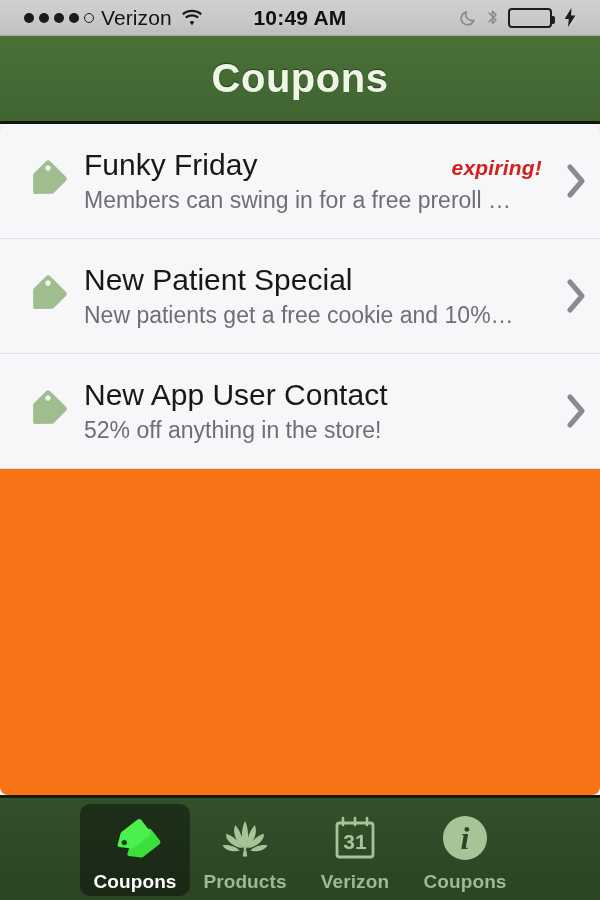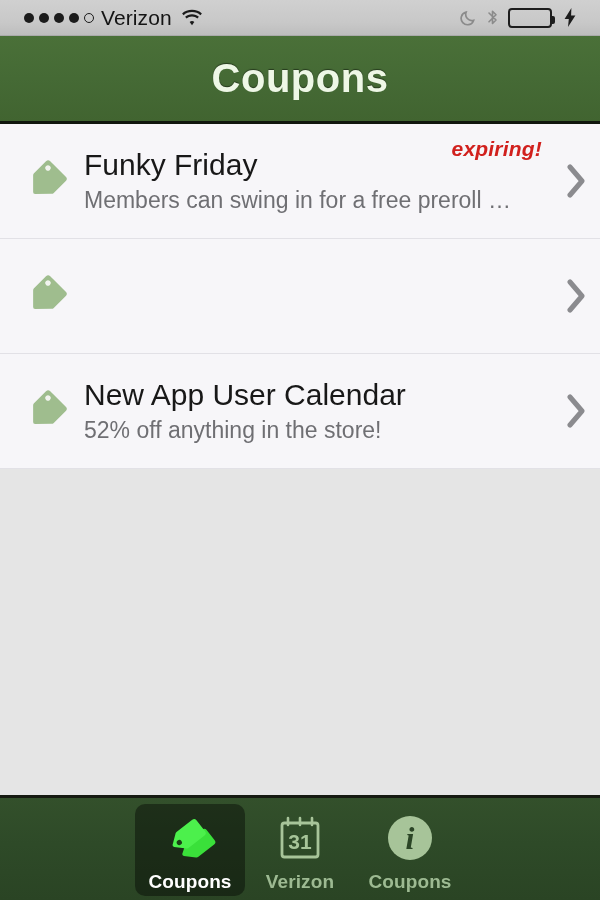--- a/index.html
+++ b/index.html
@@ -62,21 +62,21 @@
     border-bottom:3px solid #11160e;
     position:relative;
   }
   #nav-title {
     font-size:40px; font-weight:bold; color:#eef7e6;
     letter-spacing:0.5px;
     text-shadow:0 -1px 1px rgba(0,0,0,0.45);
   }
 
   
-  #list-scroll { flex:1 1 auto; background:#e5e5e5; overflow:hidden; position:relative; }
+  #list-scroll { flex:1 1 auto; background:#f97316; overflow:hidden; position:relative;border-radius:8px; }
   #coupon-list { background:#f6f5f8; }
   .row {
     position:relative;
     height:115px;
     display:flex; align-items:center;
     background:#f7f6f9;
     border-bottom:1px solid #e2e1e6;
     padding:0 14px 0 18px;
   }
   .row-icon { flex:0 0 56px; display:flex; align-items:center; justify-content:center; }
@@ -84,21 +84,21 @@
   .row-text { flex:1 1 auto; padding-left:10px; min-width:0; }
   .row-title {
     font-size:30px; color:#181818; line-height:1.08;
     white-space:nowrap; overflow:hidden;
   }
   .row-sub {
     font-size:23px; color:#6f6f73; margin-top:7px; line-height:1.1;
     white-space:nowrap; overflow:hidden;
   }
   .row-badge {
-    position:absolute; right:58px; top:13px;
+    position:absolute; right:58px; top:32px;
     font-size:21px; font-weight:bold; font-style:italic;
     color:#d1201d; letter-spacing:0.2px;
   }
   .row-chevron { flex:0 0 36px; display:flex; align-items:center; justify-content:flex-end; }
   .chev { width:20px; height:34px; }
 
   
   #tab-bar {
     flex:0 0 105px;
     background:linear-gradient(to bottom,#33502b 0%,#2e4a28 45%,#2a4424 100%);
@@ -138,20 +138,21 @@
       <span class="carrier">Verizon</span>
       <span class="wifi">
         <svg viewBox="0 0 22 17" width="22" height="17">
           <path d="M11 3.1c3.3 0 6.3 1.2 8.4 3.1l1.5-1.8C18.4 2.1 14.9.8 11 .8S3.6 2.1 1.1 4.4l1.5 1.8C4.7 4.3 7.7 3.1 11 3.1z" fill="#1b1b1b"></path>
           <path d="M11 7.6c2.1 0 4 .8 5.4 2l1.5-1.8C16.1 6.2 13.7 5.3 11 5.3s-5.1.9-6.9 2.5l1.5 1.8c1.4-1.2 3.3-2 5.4-2z" fill="#1b1b1b"></path>
           <path d="M11 12.1c.9 0 1.7.3 2.3.9L11 16.2 8.7 13c.6-.6 1.4-.9 2.3-.9z" fill="#1b1b1b"></path>
         </svg>
       </span>
     </div>
 
+    <div class="sb-center">10:49 AM</div>
 
     <div class="sb-right">
       <span class="moon">
         <svg viewBox="0 0 17 17" width="17" height="17">
           <path d="M13.6 11.4A6.3 6.3 0 0 1 6.1 3.1a6.4 6.4 0 1 0 7.5 8.3z" fill="none" stroke="#8b8b8b" stroke-width="1.7"></path>
         </svg>
       </span>
       <span class="bt">
         <svg viewBox="0 0 13 19" width="13" height="19">
           <path d="M3 5l7 7-3.5 3.5V3.2L10 6.8 3 13.8" fill="none" stroke="#8b8b8b" stroke-width="1.6" stroke-linejoin="round" stroke-linecap="round"></path>
@@ -199,40 +200,42 @@
       <div class="row">
         <div class="row-icon">
           <svg class="tag-sm" viewBox="0 0 46 46">
             <g transform="rotate(45 23 23)">
               <path d="M12 6h22a3 3 0 0 1 3 3v17a3 3 0 0 1-.9 2.1L24.5 39.8a2 2 0 0 1-2.9 0L9.9 28.1A3 3 0 0 1 9 26V9a3 3 0 0 1 3-3z" fill="#9fbd8e"></path>
               <circle cx="15.2" cy="12.4" r="2.7" fill="#f2f4ef"></circle>
             </g>
           </svg>
         </div>
         <div class="row-text">
+          <div class="row-title">New Patient Special</div>
+          <div class="row-sub">New patients get a free cookie and 10%…</div>
         </div>
         <div class="row-badge"></div>
         <div class="row-chevron">
           <svg class="chev" viewBox="0 0 20 34">
             <path d="M4 3l12 14L4 31" fill="none" stroke="#8b8b8f" stroke-width="5" stroke-linecap="round" stroke-linejoin="round"></path>
           </svg>
         </div>
       </div>
 
       <div class="row">
         <div class="row-icon">
           <svg class="tag-sm" viewBox="0 0 46 46">
             <g transform="rotate(45 23 23)">
               <path d="M12 6h22a3 3 0 0 1 3 3v17a3 3 0 0 1-.9 2.1L24.5 39.8a2 2 0 0 1-2.9 0L9.9 28.1A3 3 0 0 1 9 26V9a3 3 0 0 1 3-3z" fill="#9fbd8e"></path>
               <circle cx="15.2" cy="12.4" r="2.7" fill="#f2f4ef"></circle>
             </g>
           </svg>
         </div>
         <div class="row-text">
-          <div class="row-title">New App User Calendar</div>
+          <div class="row-title">New App User Contact</div>
           <div class="row-sub">52% off anything in the store!</div>
         </div>
         <div class="row-badge"></div>
         <div class="row-chevron">
           <svg class="chev" viewBox="0 0 20 34">
             <path d="M4 3l12 14L4 31" fill="none" stroke="#8b8b8f" stroke-width="5" stroke-linecap="round" stroke-linejoin="round"></path>
           </svg>
         </div>
       </div>
 
@@ -247,20 +250,37 @@
           <g transform="rotate(-38 27 27)">
             <path d="M20 22h20a3 3 0 0 1 3 3v13a3 3 0 0 1-3 3H20a3 3 0 0 1-2.2-1L9 31.5a2 2 0 0 1 0-2.6L17.8 23a3 3 0 0 1 2.2-1z" fill="#3ae03a" transform="translate(2,6)"></path>
             <path d="M20 14h20a3 3 0 0 1 3 3v14a3 3 0 0 1-3 3H20a3 3 0 0 1-2.2-1L9 24.3a2 2 0 0 1 0-2.6L17.8 15a3 3 0 0 1 2.2-1z" fill="#4cf04c"></path>
             <circle cx="15.8" cy="24" r="2.6" fill="#1c3e18"></circle>
           </g>
         </svg>
       </div>
       <div class="tab-label">Coupons</div>
     </div>
 
+    <div class="tab">
+      <div class="tab-icon">
+        <svg width="54" height="54" viewBox="0 0 54 54">
+          <g fill="#a7c499">
+            <path d="M27 10c2.2 4.5 3.2 10 3.2 15.5S28.9 37 27 41c-1.9-4-3.2-10-3.2-15.5S24.8 14.5 27 10z"></path>
+            <path d="M17.2 14c3.1 3.3 5.5 8 6.8 12.8 1 3.6 1.3 7.3.9 10.3-2.5-2-5.2-5.6-7-9.7-1.9-4.3-2.6-9.2-.7-13.4z"></path>
+            <path d="M36.8 14c1.9 4.2 1.2 9.1-.7 13.4-1.8 4.1-4.5 7.7-7 9.7-.4-3-.1-6.7.9-10.3 1.3-4.8 3.7-9.5 6.8-12.8z"></path>
+            <path d="M8.2 22.8c4 1.2 8 3.8 11 7 2.3 2.4 3.9 5 4.6 7.3-3-.3-6.9-1.9-10.3-4.4-3.3-2.4-5.8-5.7-5.3-9.9z"></path>
+            <path d="M45.8 22.8c.5 4.2-2 7.5-5.3 9.9-3.4 2.5-7.3 4.1-10.3 4.4.7-2.3 2.3-4.9 4.6-7.3 3-3.2 7-5.8 11-7z"></path>
+            <path d="M4.6 34.2c3.9-.5 8.1.2 11.5 1.6 2.4 1 4.4 2.3 5.6 3.7-2.6.9-6.2 1-9.5.2-3.3-.8-6.4-2.5-7.6-5.5z"></path>
+            <path d="M49.4 34.2c-1.2 3-4.3 4.7-7.6 5.5-3.3.8-6.9.7-9.5-.2 1.2-1.4 3.2-2.7 5.6-3.7 3.4-1.4 7.6-2.1 11.5-1.6z"></path>
+            <path d="M25.6 39.5h2.8l.8 6h-4.4z"></path>
+          </g>
+        </svg>
+      </div>
+      <div class="tab-label">Products</div>
+    </div>
 
     <div class="tab">
       <div class="tab-icon">
         <svg width="50" height="52" viewBox="0 0 50 52">
           <g stroke="#a7c499" fill="none" stroke-width="2.6">
             <path d="M13 6v7M25 6v7M37 6v7" stroke-linecap="round"></path>
           </g>
           <rect x="7" y="11" width="36" height="34" rx="2.5" fill="none" stroke="#a7c499" stroke-width="2.8"></rect>
           <text x="25" y="37" text-anchor="middle" font-family="Liberation Sans, sans-serif" font-size="21" font-weight="bold" fill="#a7c499">31</text>
         </svg>

